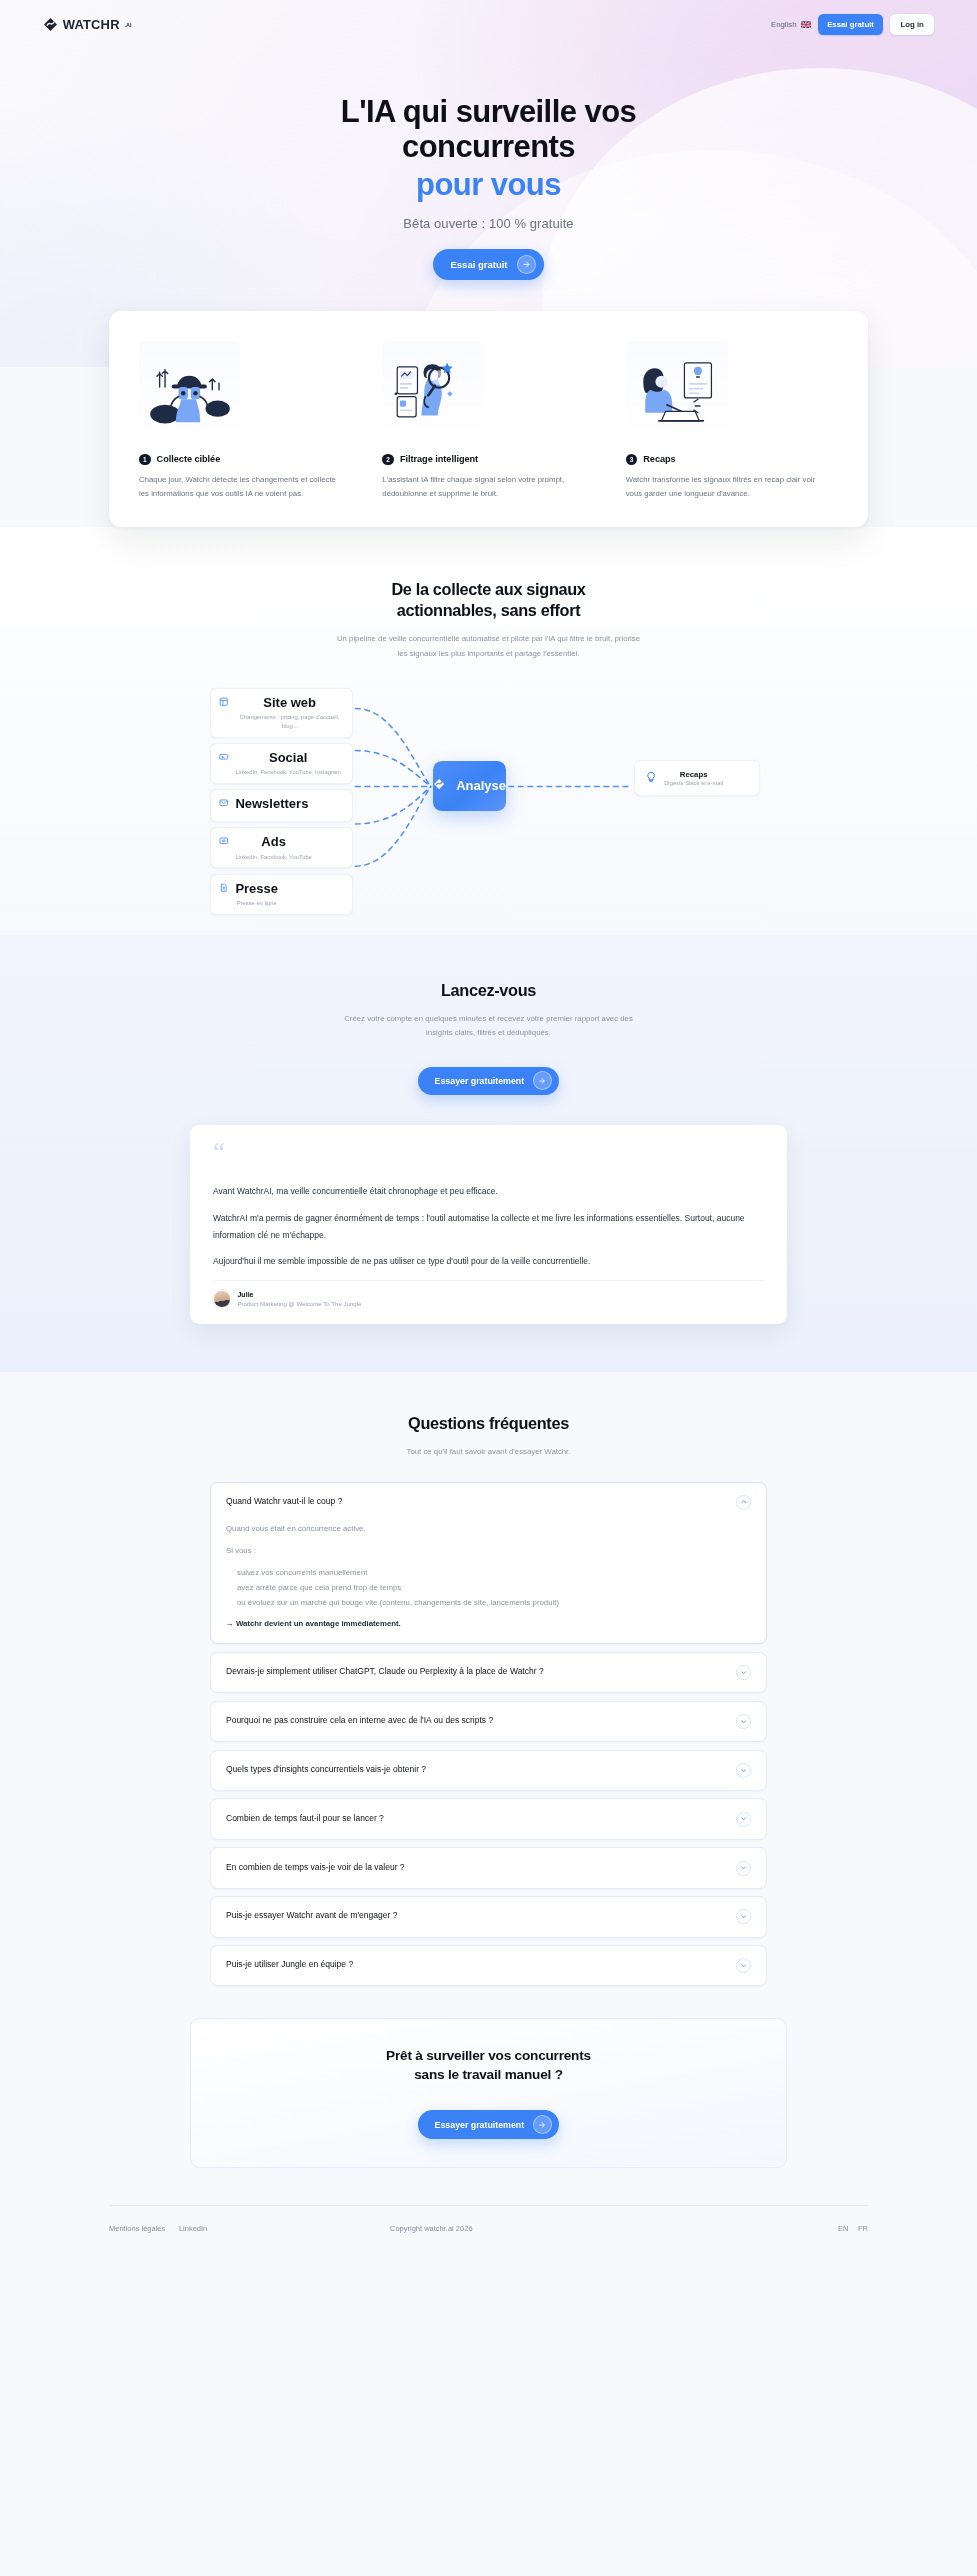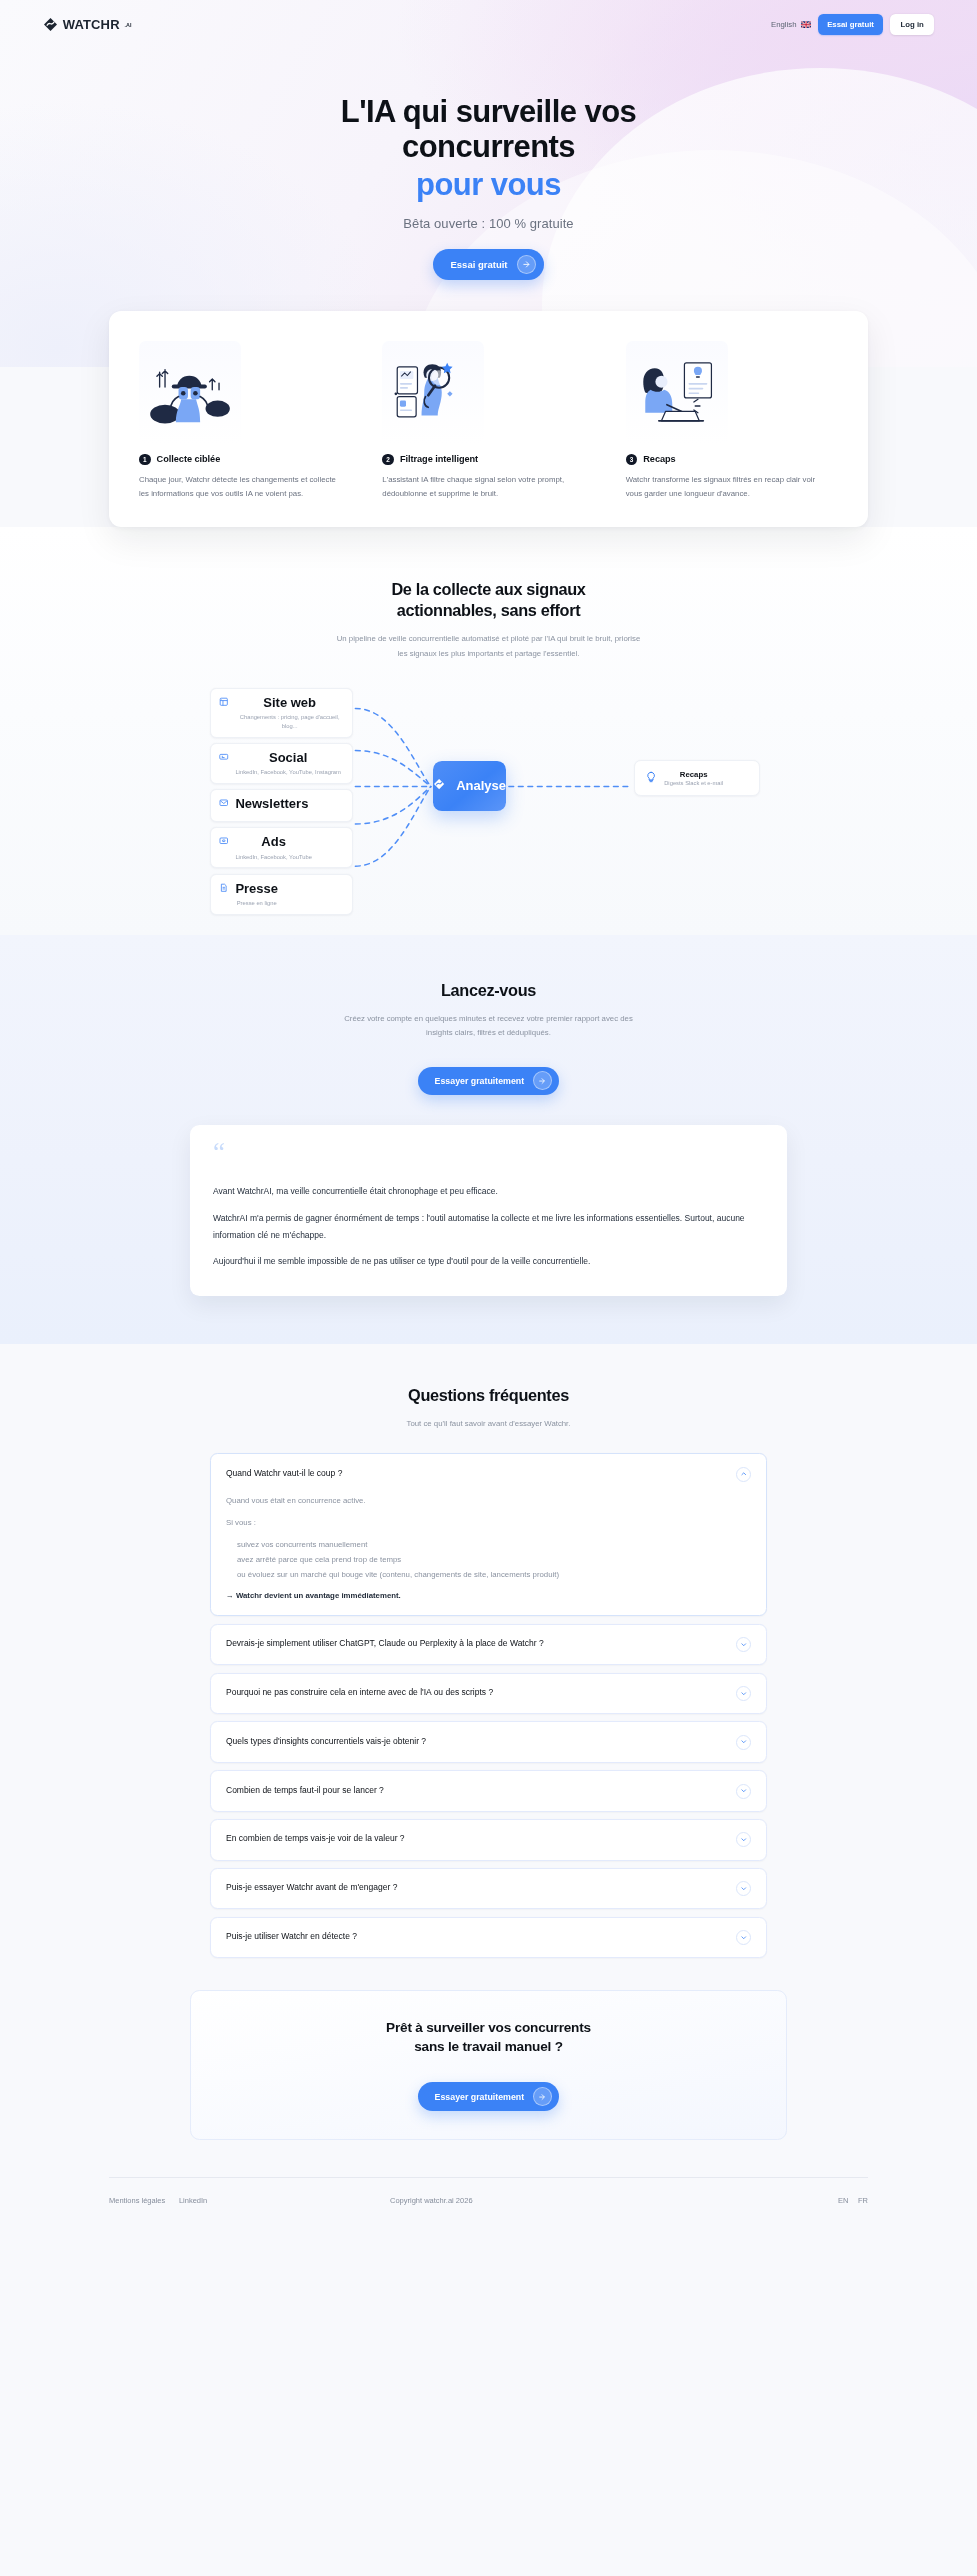--- a/index.html
+++ b/index.html
@@ -431,21 +431,21 @@
 
     </div>
   </section>
 
   <section class="pipeline">
     <h2 class="sec-title">
       <span>De la collecte aux signaux</span>
       <span>actionnables, sans effort</span>
     </h2>
     <p class="sec-sub">
-      <span>Un pipeline de veille concurrentielle automatisé et piloté par l'IA qui bruit</span>
+      <span>Un pipeline de veille concurrentielle automatisé et piloté par l'IA qui filtre</span>
       <span>le bruit, priorise les signaux les plus importants et partage l'essentiel.</span>
     </p>
 
     <div class="diagram">
       <svg class="links" viewBox="0 0 820 300" preserveAspectRatio="none">
         <g stroke="#4f8ef7" stroke-width="2.2" fill="none" stroke-dasharray="7 7" stroke-linecap="round">
           <path d="M214 30 C 270 30, 300 110, 325 145"></path>
           <path d="M214 92 C 270 92, 300 125, 325 145"></path>
           <path d="M214 145 C 265 145, 290 145, 325 145"></path>
           <path d="M214 200 C 270 200, 300 168, 325 145"></path>
@@ -559,20 +559,27 @@
     </button>
 
     <div class="quote-wrap">
       <div class="quote-card">
         <div class="quote-mark">“</div>
         <div class="quote-body">
           <p>Avant WatchrAI, ma veille concurrentielle était chronophage et peu efficace.</p>
           <p>WatchrAI m'a permis de gagner énormément de temps : l'outil automatise la collecte et me livre les informations essentielles. Surtout, aucune information clé ne m'échappe.</p>
           <p>Aujourd'hui il me semble impossible de ne pas utiliser ce type d'outil pour de la veille concurrentielle.</p>
         </div>
+        <div class="quote-foot">
+          <span class="avatar"></span>
+          <div>
+            <div class="q-name">Julie</div>
+            <div class="q-role">Product Marketing @ Welcome To The Jungle</div>
+          </div>
+        </div>
       </div>
     </div>
   </section>
 
   <section class="faq">
     <h2 class="sec-title">Questions fréquentes</h2>
     <p class="sec-sub">Tout ce qu'il faut savoir avant d'essayer Watchr.</p>
 
     <div class="faq-list">
 
@@ -658,21 +665,21 @@
           <span class="chev">
             <svg width="7.5" height="7.5" viewBox="0 0 24 24" fill="none" stroke="#3b82f6" stroke-width="2.6" stroke-linecap="round" stroke-linejoin="round">
                 <path d="M6 9l6 6 6-6"></path>
               </svg>
           </span>
         </div>
       </div>
 
       <div class="faq-item">
         <div class="faq-q-row">
-          <div class="faq-q">Puis-je utiliser Watchr en détecte ?</div>
+          <div class="faq-q">Puis-je utiliser Jungle en équipe ?</div>
           <span class="chev">
             <svg width="7.5" height="7.5" viewBox="0 0 24 24" fill="none" stroke="#3b82f6" stroke-width="2.6" stroke-linecap="round" stroke-linejoin="round">
                 <path d="M6 9l6 6 6-6"></path>
               </svg>
           </span>
         </div>
       </div>
 
     </div>
   </section>

